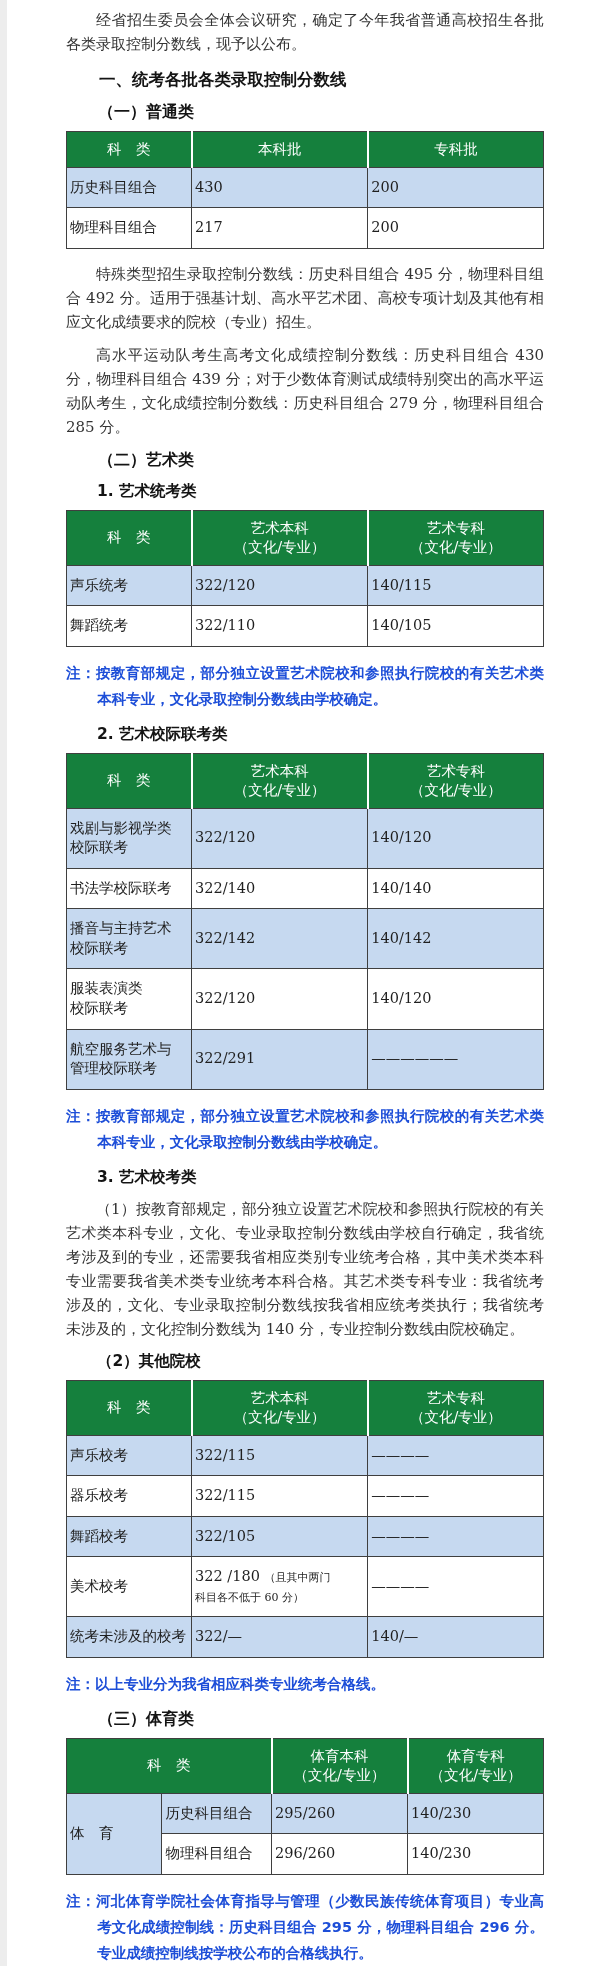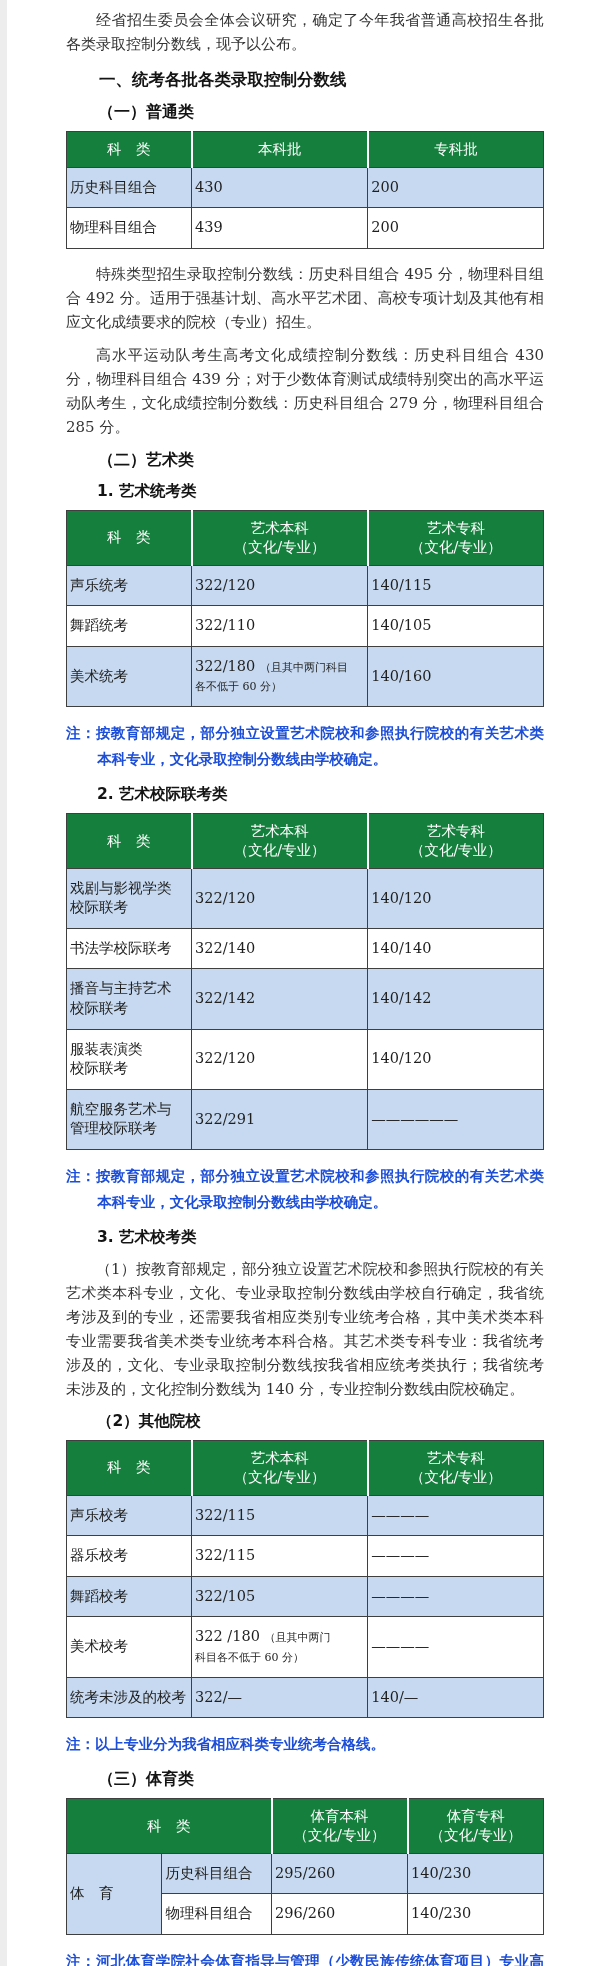--- a/index.html
+++ b/index.html
@@ -120,21 +120,21 @@
           </tr>
         </thead>
         <tbody>
           <tr>
             <td>历史科目组合</td>
             <td>430</td>
             <td>200</td>
           </tr>
           <tr>
             <td>物理科目组合</td>
-            <td>439</td>
+            <td>217</td>
             <td>200</td>
           </tr>
         </tbody>
       </table>
     </div>
 
   <p class="para">特殊类型招生录取控制分数线：历史科目组合 495 分，物理科目组合 492 分。适用于强基计划、高水平艺术团、高校专项计划及其他有相应文化成绩要求的院校（专业）招生。</p>
   <p class="para">高水平运动队考生高考文化成绩控制分数线：历史科目组合 430 分，物理科目组合 439 分；对于少数体育测试成绩特别突出的高水平运动队考生，文化成绩控制分数线：历史科目组合 279 分，物理科目组合 285 分。</p>
 
   <div class="sub-title">（二）艺术类</div>
@@ -154,26 +154,20 @@
         <tbody>
           <tr>
             <td>声乐统考</td>
             <td>322/120</td>
             <td>140/115</td>
           </tr>
           <tr>
             <td>舞蹈统考</td>
             <td>322/110</td>
             <td>140/105</td>
-          </tr>
-          <tr>
-            <td>美术统考</td>
-            <td><span>322/180 </span><span class="small">（且其中两门科目
-各不低于 60 分）</span></td>
-            <td>140/160</td>
           </tr>
         </tbody>
       </table>
     </div>
   <p class="note">注：按教育部规定，部分独立设置艺术院校和参照执行院校的有关艺术类本科专业，文化录取控制分数线由学校确定。</p>
 
   <div class="grp-title">2. 艺术校际联考类</div>
   <div class="table-slot">
       <table class="score-table t-3col">
         <thead>

